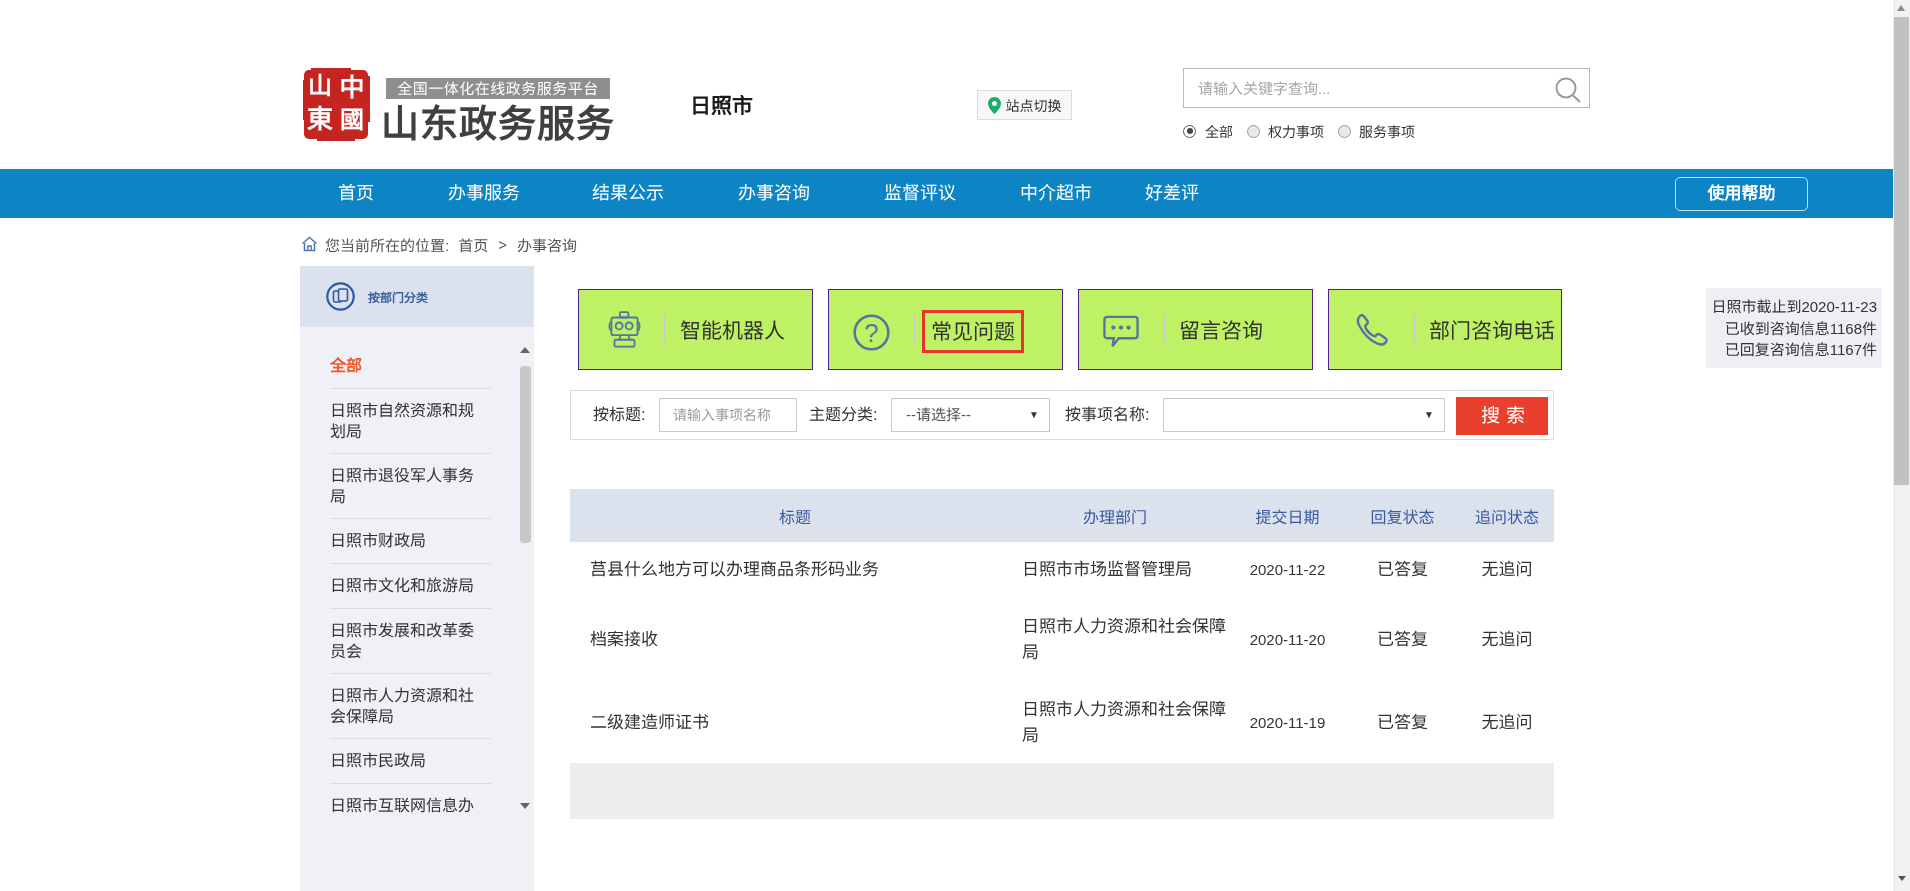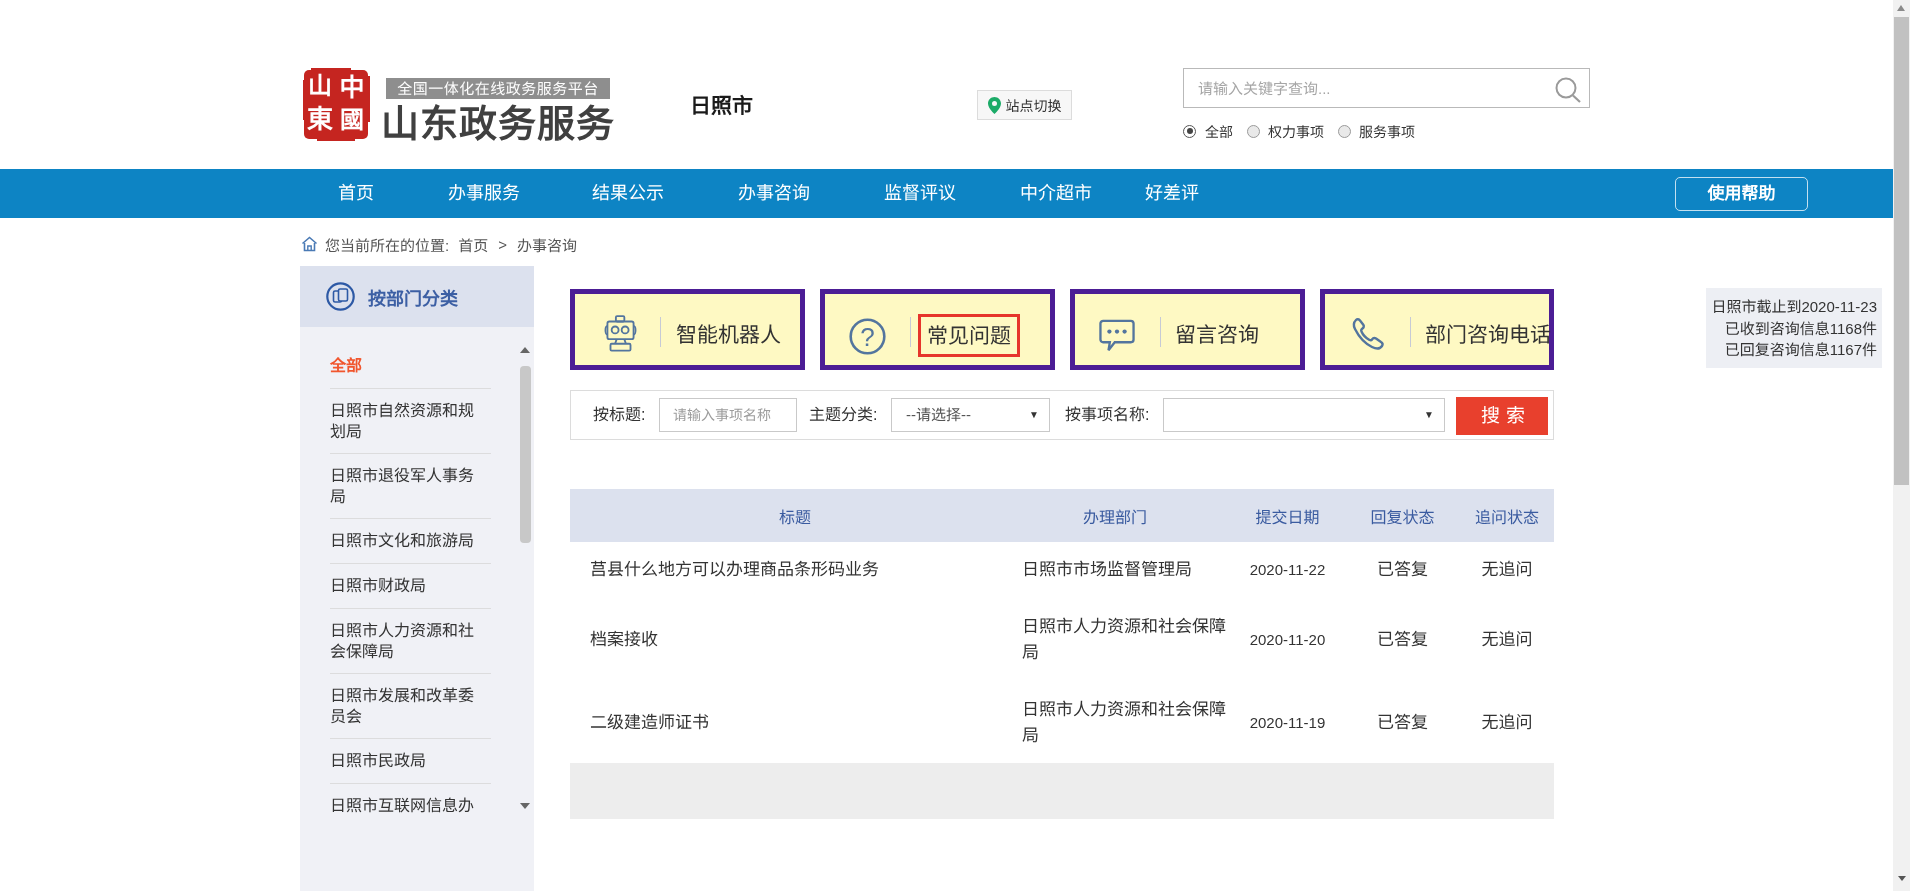--- a/index.html
+++ b/index.html
@@ -38,32 +38,32 @@
 #helpbtn{position:absolute;left:1675px;top:8px;width:133px;height:34px;border:1px solid rgba(255,255,255,.75);
  border-radius:5px;color:#fff;font-size:17px;text-align:center;line-height:32px;font-weight:bold;}
 
 #crumb{position:absolute;left:301px;top:236px;height:16px;font-size:15px;color:#555;display:flex;align-items:center;}
 #crumb svg{margin-right:7px;}
 #crumb .gap{margin:0 10px;}
 
 #side{position:absolute;left:300px;top:266px;width:234px;height:625px;}
 #sidehead{position:absolute;left:0;top:0;width:234px;height:61px;background:#dce1ee;display:flex;align-items:center;}
 #sidehead svg{margin-left:26px;}
-#sidehead .t{margin-left:13px;font-size:18px;font-weight:bold;color:#3c5fa4;}
+#sidehead .t{margin-left:13px;font-size:12px;font-weight:bold;color:#3c5fa4;}
 #sidelist{position:absolute;left:0;top:61px;width:234px;height:564px;background:#f0f1f6;}
 #sidelist ul{list-style:none;padding-top:17px;margin:0 43px 0 30px;}
 #sidelist li{border-bottom:1px solid #dcdcdd;padding:11px 0;font-size:16px;line-height:22px;color:#333;}
 #sidelist li.two{line-height:21px;}
 #sidelist li.first{color:#f1562e;font-weight:bold;}
 #sidelist li.last{border-bottom:none;}
 #sb-thumb{position:absolute;left:220px;top:39px;width:11px;height:177px;border-radius:5px;background:#c8c8c8;border-radius:4px;}
 .tri-up{position:absolute;width:0;height:0;border-left:5px solid transparent;border-right:5px solid transparent;border-bottom:6px solid #666;}
 .tri-dn{position:absolute;width:0;height:0;border-left:5px solid transparent;border-right:5px solid transparent;border-top:6px solid #666;}
 
-.card{position:absolute;top:289px;height:81px;background:#fef9c3;border:5px solid #4c1d95;}
+.card{position:absolute;top:289px;height:81px;background:#bef264;border:1px solid #4c1d95;margin-left:8px;}
 .card .divd{position:absolute;width:1px;height:30px;top:23px;background:#c6cad6;}
 .card .txt{position:absolute;top:0;height:81px;line-height:81px;font-size:21px;color:#333;white-space:nowrap;}
 #redbox{position:absolute;left:93px;top:20px;width:102px;height:43px;border:3px solid #e6352b;
  text-align:center;line-height:37px;font-size:21px;color:#333;white-space:nowrap;}
 
 #stats{position:absolute;left:1706px;top:288px;width:176px;height:80px;background:#edeff4;
  font-size:15px;color:#333;text-align:right;padding:8px 5px 0 0;line-height:21.5px;}
 
 #filter{position:absolute;left:570px;top:390px;width:984px;height:50px;border:1px solid #dcdcdc;background:#fff;}
 #filter .lab{position:absolute;top:0;height:48px;line-height:48px;font-size:16px;color:#333;}
@@ -174,24 +174,24 @@
       <rect x="7.5" y="9" width="8" height="11" rx="1.5" fill="none" stroke="#2d59a5" stroke-width="1.6"></rect>
       <rect x="12.5" y="7" width="9" height="12" rx="1.5" fill="#dce1ee" stroke="#2d59a5" stroke-width="1.6"></rect>
     </svg>
     <span class="t">按部门分类</span>
   </div>
   <div id="sidelist">
     <ul>
       <li class="first">全部</li>
       <li class="two">日照市自然资源和规<br>划局</li>
       <li class="two">日照市退役军人事务<br>局</li>
+      <li>日照市财政局</li>
       <li>日照市文化和旅游局</li>
-      <li>日照市财政局</li>
+      <li class="two">日照市发展和改革委<br>员会</li>
       <li class="two">日照市人力资源和社<br>会保障局</li>
-      <li class="two">日照市发展和改革委<br>员会</li>
       <li>日照市民政局</li>
       <li class="last">日照市互联网信息办</li>
     </ul>
     <div class="tri-up" style="left:220px;top:20px;"></div>
     <div id="sb-thumb"></div>
     <div class="tri-dn" style="left:220px;top:476px;"></div>
   </div>
 </div>
 
 <div class="card" id="card1" style="left:570px;width:235px;">

